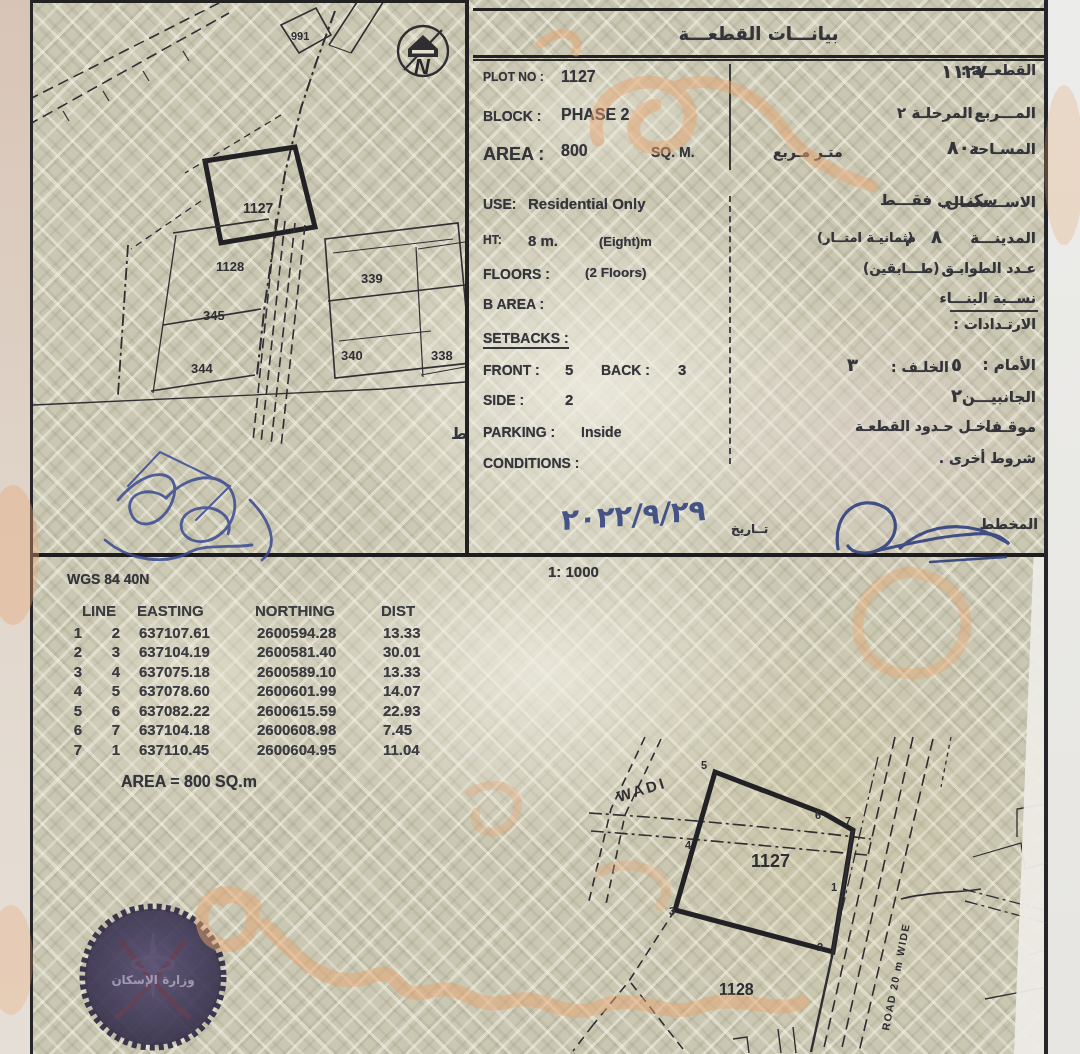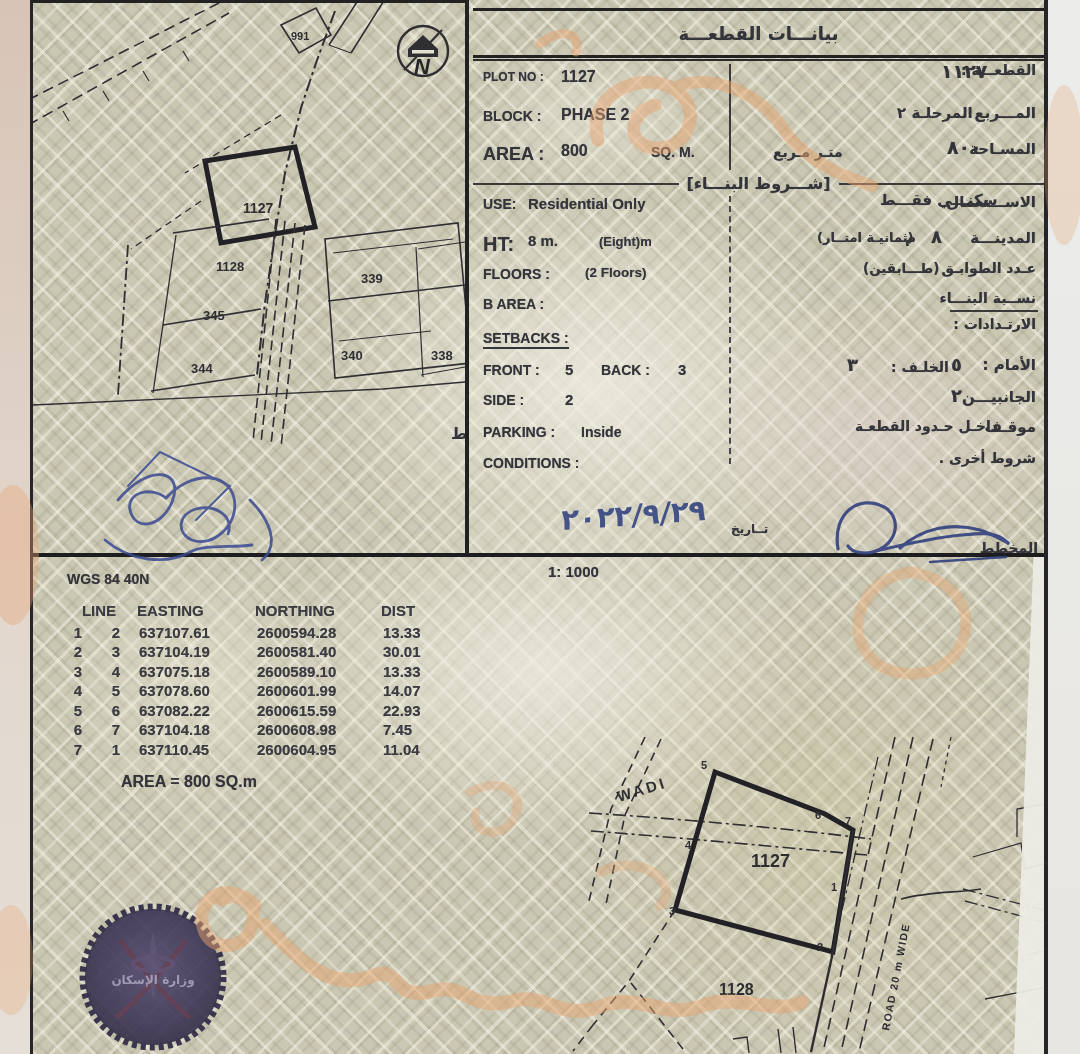--- a/index.html
+++ b/index.html
@@ -148,29 +148,24 @@
       <span class="abs en" style="left:178px;top:144px;font-size:14px;">SQ. M.</span>
       <div class="vline" style="left:256px;top:64px;height:106px;"></div>
       <span class="abs ar" style="left:300px;top:144px;font-size:14px;">متـر مـربع</span>
       <span class="abs ar" style="left:468px;top:60px;font-size:19px;">١١٢٧</span>
       <span class="abs ar" style="left:424px;top:104px;font-size:15px;">المرحلـة ٢</span>
       <span class="abs ar" style="left:474px;top:136px;font-size:19px;">٨٠٠</span>
       <span class="abs ar" style="right:8px;top:62px;font-size:14px;">القطعـــة :</span>
       <span class="abs ar" style="right:8px;top:104px;font-size:15px;">المـــربع</span>
       <span class="abs ar" style="right:8px;top:140px;font-size:15px;">المسـاحة</span>
 
-      <div class="bracket-row">
-        <div class="seg"></div>
-        <span class="ar" style="font-size:16px;margin:0 8px;">[شـــروط البنـــاء]</span>
-        <div class="seg"></div>
-      </div>
 
       <span class="abs en" style="left:10px;top:196px;font-size:14px;">USE:</span>
       <span class="abs en" style="left:55px;top:195px;font-size:15px;">Residential Only</span>
-      <span class="abs en" style="left:10px;top:233px;font-size:20px;">HT:</span>
+      <span class="abs en" style="left:10px;top:233px;font-size:12px;">HT:</span>
       <span class="abs en" style="left:55px;top:232px;font-size:15px;">8 m.</span>
       <span class="abs en" style="left:126px;top:234px;font-size:13px;">(Eight)m</span>
       <span class="abs en" style="left:10px;top:266px;font-size:14px;">FLOORS :</span>
       <span class="abs en" style="left:112px;top:265px;font-size:13.5px;">(2 Floors)</span>
       <span class="abs en" style="left:10px;top:296px;font-size:14px;">B AREA :</span>
       <span class="abs en setb" style="left:10px;top:330px;font-size:14px;">SETBACKS :</span>
       <span class="abs en" style="left:10px;top:362px;font-size:14px;">FRONT :</span>
       <span class="abs en" style="left:92px;top:361px;font-size:15px;">5</span>
       <span class="abs en" style="left:128px;top:362px;font-size:14px;">BACK :</span>
       <span class="abs en" style="left:205px;top:361px;font-size:15px;">3</span>
@@ -197,21 +192,21 @@
       <span class="abs ar" style="left:478px;top:354px;font-size:18px;">٥</span>
       <span class="abs ar" style="right:8px;top:356px;font-size:15px;">الأمام :</span>
       <span class="abs ar" style="left:478px;top:385px;font-size:18px;">٢</span>
       <span class="abs ar" style="right:8px;top:388px;font-size:15px;">الجانبيـــن</span>
       <span class="abs ar" style="left:382px;top:418px;font-size:14px;">داخـل حـدود القطعـة</span>
       <span class="abs ar" style="right:8px;top:418px;font-size:15px;">موقـف</span>
       <span class="abs ar" style="right:8px;top:450px;font-size:14px;">شروط أخرى .</span>
 
       <div class="abs date-hand" style="left:88px;top:498px;">٢٠٢٢/٩/٢٩</div>
       <span class="abs ar" style="left:258px;top:522px;font-size:12px;">تــاريخ</span>
-      <span class="abs ar" style="right:6px;top:516px;font-size:14px;margin-top:24px;">المخطط</span>
+      <span class="abs ar" style="right:6px;top:516px;font-size:14px;">المخطط</span>
     </div>
 
     <div class="hline-main"></div>
 
     <div class="bottom-panel">
       <span class="abs en" style="left:515px;top:6px;font-size:15px;">1: 1000</span>
       <span class="abs en" style="left:34px;top:14px;font-size:14px;">WGS 84  40N</span>
 
       <div class="abs" style="left:28px;top:44px;width:390px;">
         <div class="coord-grid">

